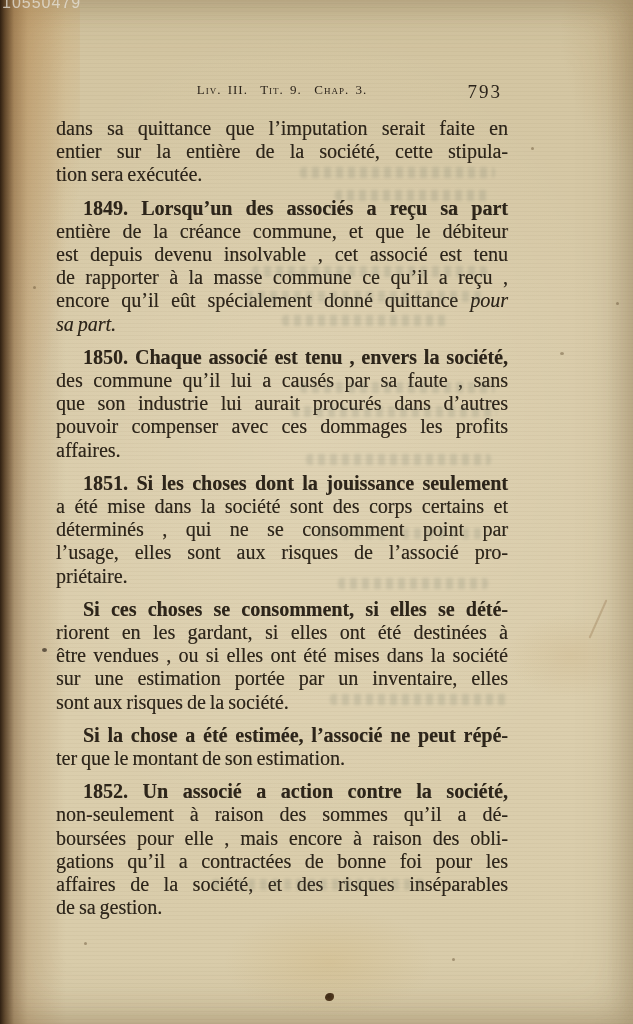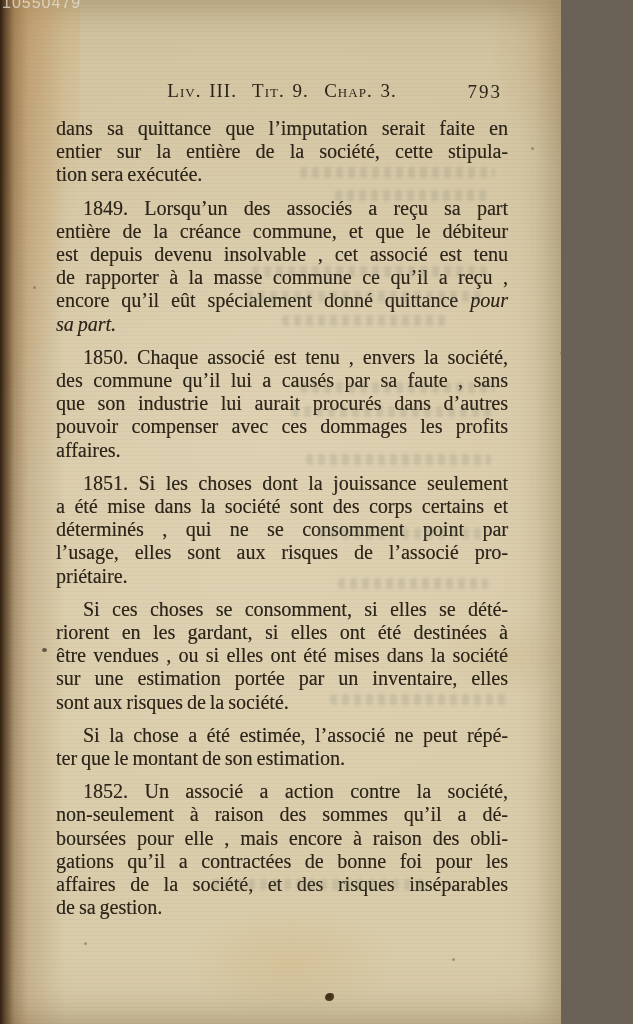--- a/index.html
+++ b/index.html
@@ -1,18 +1,18 @@
 <!DOCTYPE html>
 <html><head>
 <meta charset="utf-8">
 <style>
   html, body { margin: 0; padding: 0; background: #6b6257; }
   .page {
     position: relative;
-    width: 561px;
+    width: 633px;
     height: 1024px;
     overflow: hidden;
     background-color: #d8caa8;
     background-image:
       repeating-linear-gradient(0deg, rgba(120,100,65,0.05) 0px, rgba(120,100,65,0.05) 1px, rgba(0,0,0,0) 1px, rgba(0,0,0,0) 4px),
       radial-gradient(ellipse 130px 200px at 103% 3%, rgba(176,140,88,0.30), rgba(176,140,88,0) 70%),
       radial-gradient(ellipse 150px 80px at 52% 94%, rgba(196,158,86,0.20), rgba(196,158,86,0) 70%),
       radial-gradient(ellipse 90px 60px at 90% 64%, rgba(186,150,95,0.16), rgba(186,150,95,0) 70%),
       radial-gradient(ellipse 420px 520px at 48% 42%, rgba(255,252,238,0.14), rgba(255,252,238,0) 80%),
       linear-gradient(180deg, #d2c4a0 0%, #d8caa8 30%, #dbcead 70%, #d8cba9 100%);
@@ -42,41 +42,41 @@
     font-family: "Liberation Sans", "DejaVu Sans", sans-serif;
     font-size: 16px; letter-spacing: 1px;
     color: rgba(230,227,219,0.75);
   }
   .header {
     position: absolute; left: 56px; top: 80px; width: 452px; height: 26px;
     text-align: center;
   }
   .header-title {
     font-variant: small-caps;
-    font-size: 19px; letter-spacing: 1px; word-spacing: 2px;
+    font-size: 13px; letter-spacing: 1px; word-spacing: 2px;
     white-space: pre;
     color: #2b231a;
   }
   .page-number {
     position: absolute; right: 6px; top: 1px;
     font-size: 19px; letter-spacing: 2px;
     color: #2b231a;
   }
   .body { position: absolute; left: 56px; top: 117px; width: 452px; }
   .line {
     font-size: 20px; line-height: 23.2px;
     word-spacing: -1px;
     white-space: nowrap;
     text-align: justify;
     text-align-last: justify;
     text-shadow: 0.3px 0.3px 0.4px rgba(45,37,26,0.45);
   }
   .line.last { text-align-last: left; }
   .para + .para { margin-top: 10px; }
-  .para.indent .line:first-child { text-indent: 27px; }
+  .para.indent .line:first-child { text-indent: 27px; font-weight: bold; }
   .it { font-style: italic; }
   .smudge {
     position: absolute; height: 11px;
     background: repeating-linear-gradient(90deg,
       rgba(104,114,98,0.55) 0px, rgba(104,114,98,0.55) 7px,
       rgba(104,114,98,0) 7px, rgba(104,114,98,0) 12px);
     filter: blur(1.6px);
     opacity: 0.30;
     border-radius: 4px;
     pointer-events: none;

